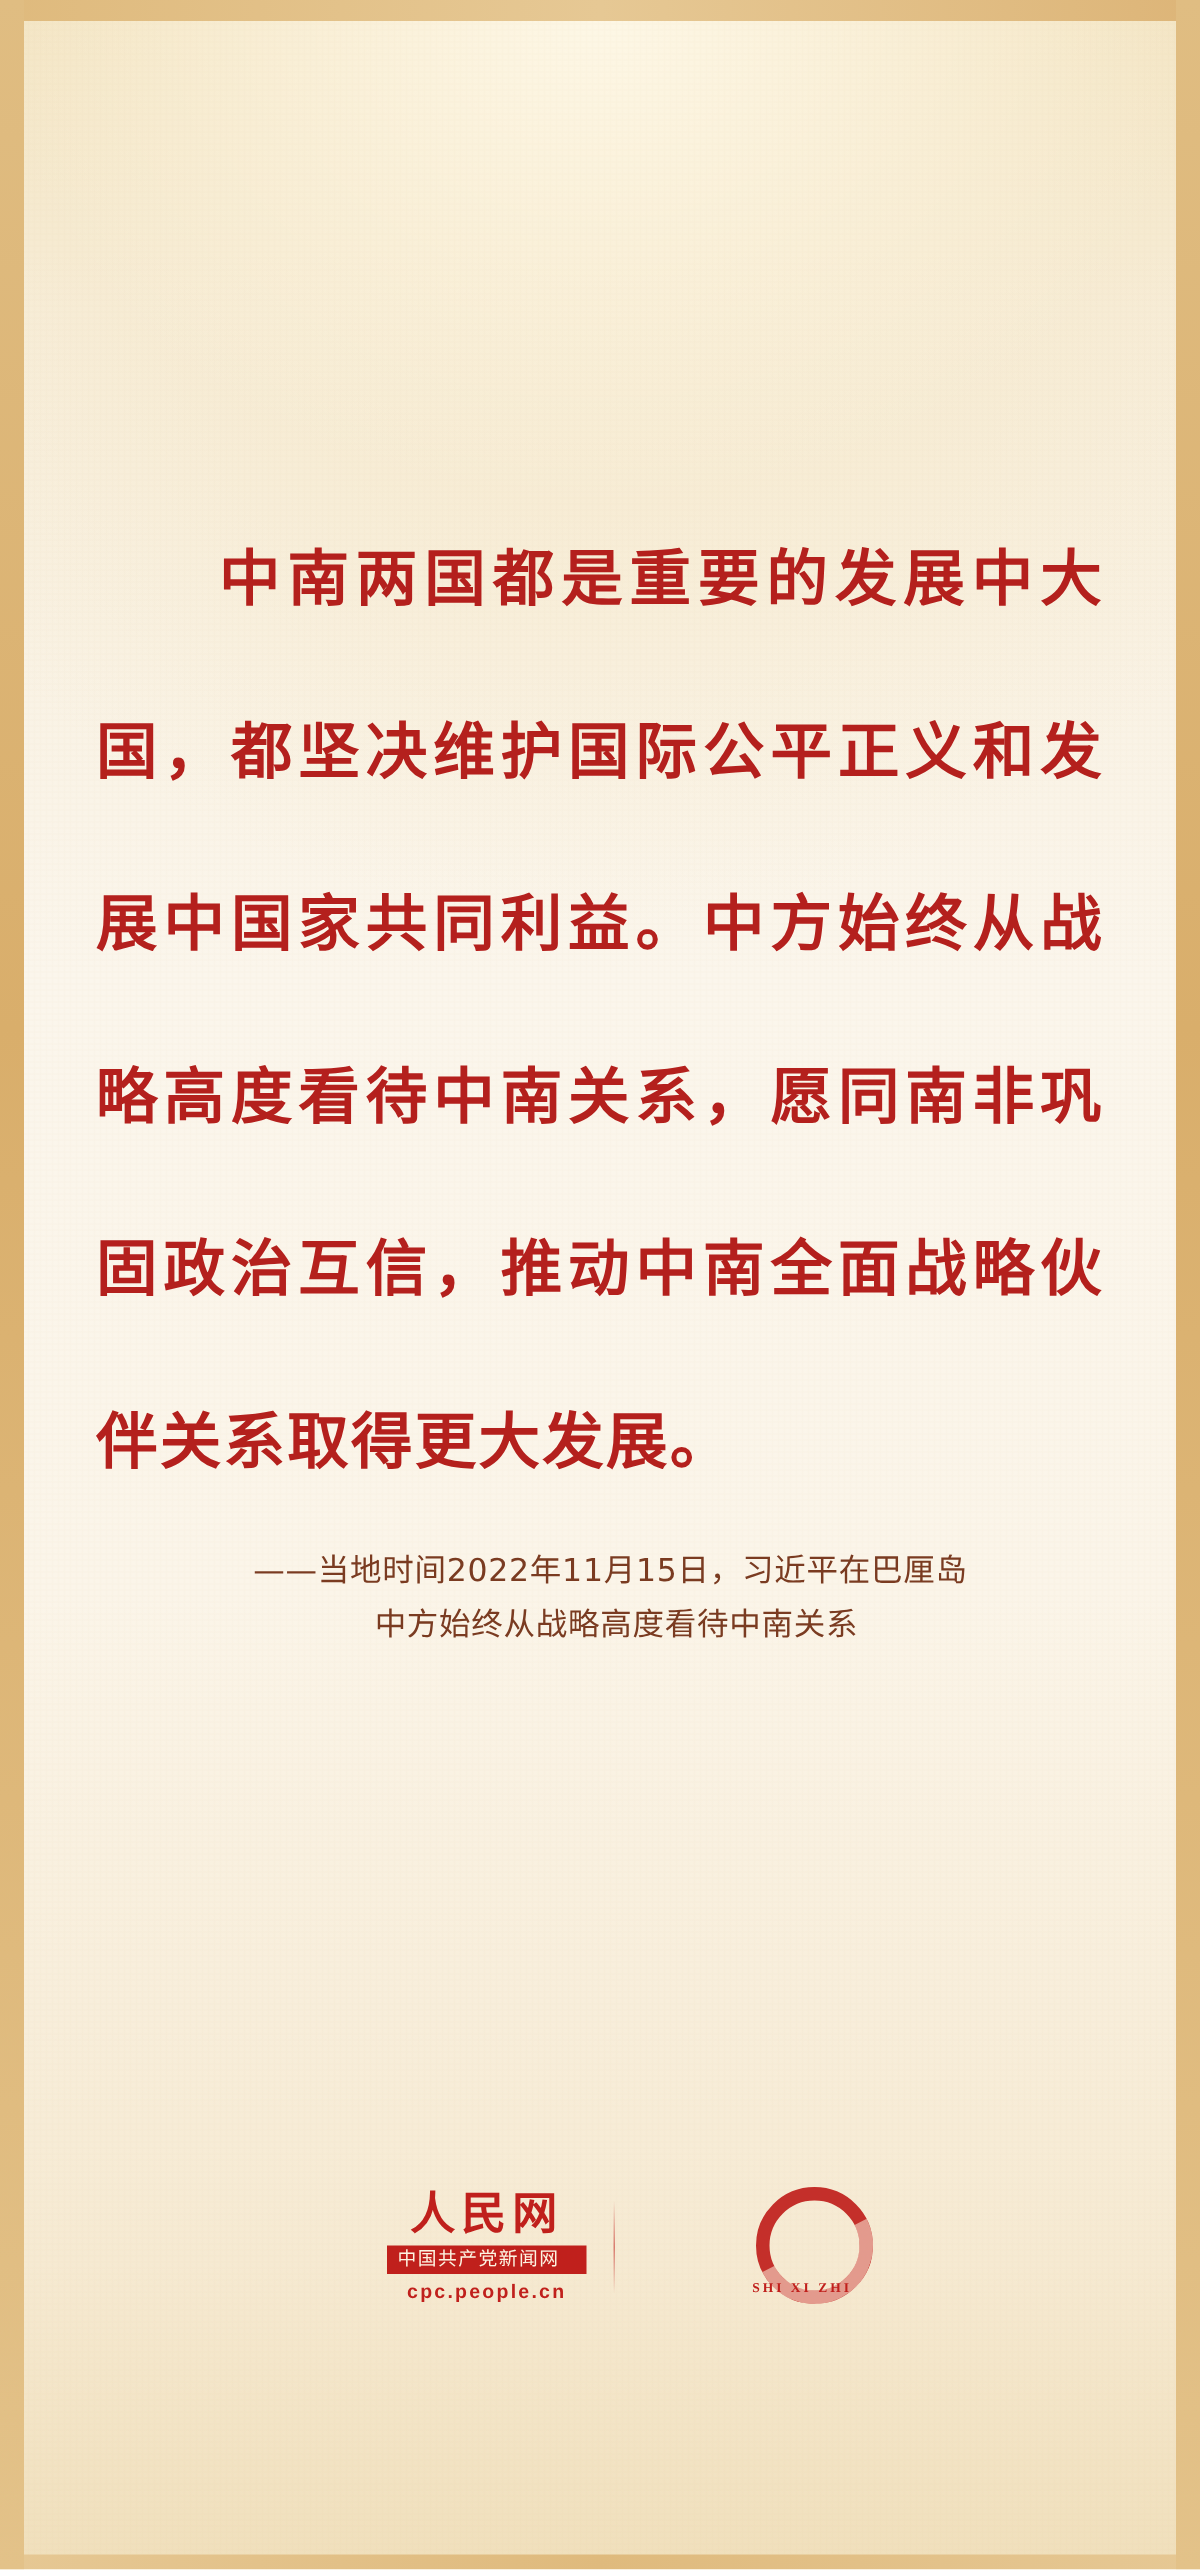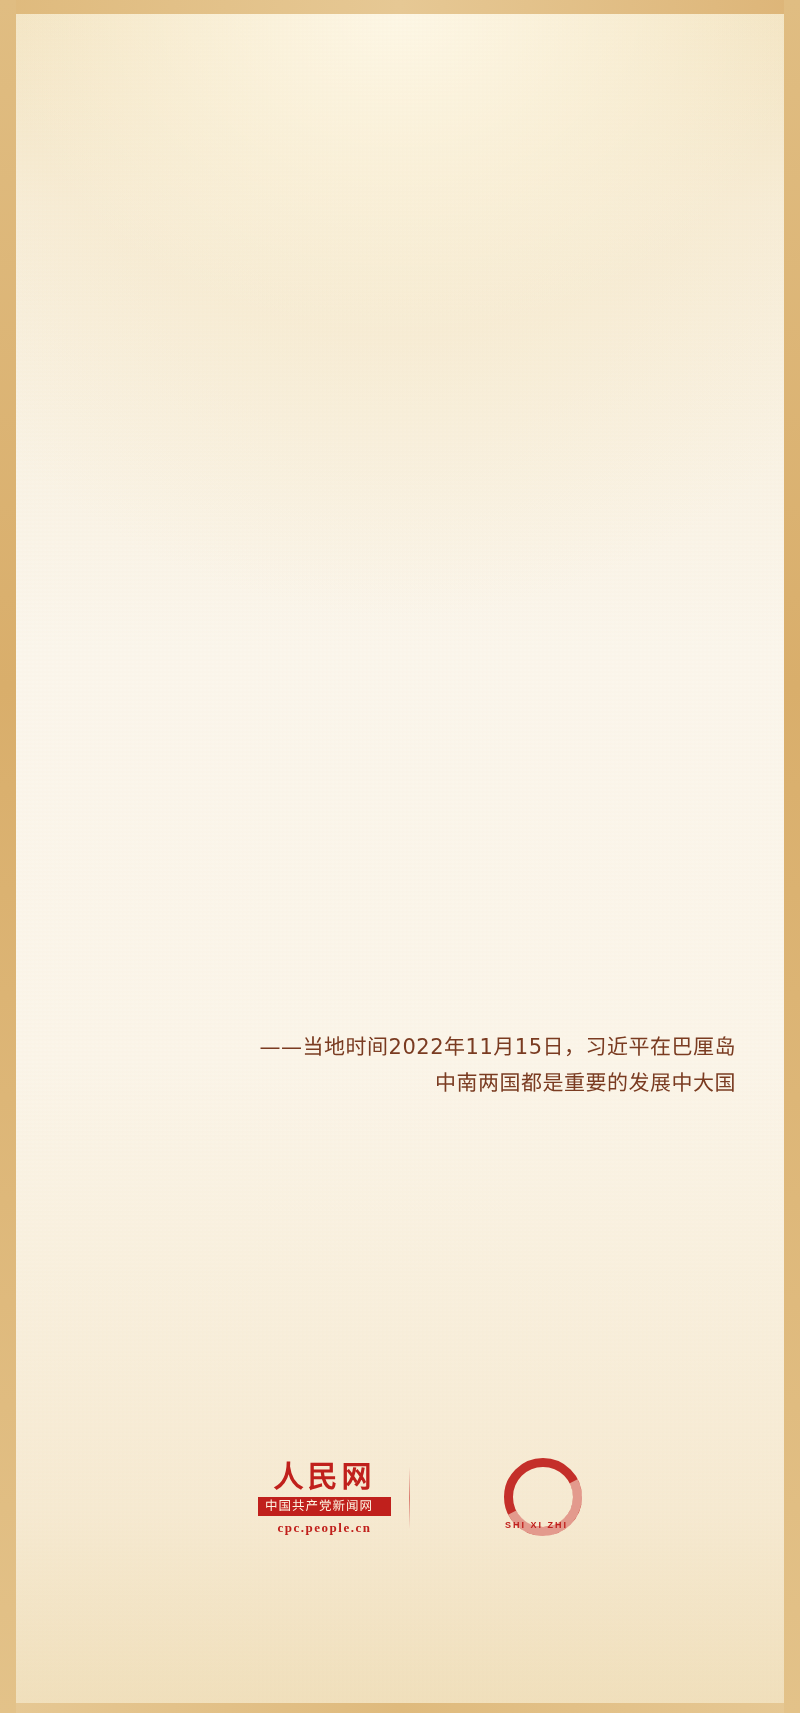--- a/index.html
+++ b/index.html
@@ -81,21 +81,21 @@
   }
   .attribution {
     position: absolute;
     left: 62px;
     right: 48px;
     top: 1015px;
     color: #7a3b21;
     font-size: 21px;
     line-height: 36px;
     letter-spacing: 0.5px;
-    text-align: right;
+    text-align: center;
     font-family: "DejaVu Sans", "Liberation Sans", sans-serif;
   }
   .attribution .line2 {
     display: block;
     padding-left: 8px;
   }
   
   .logobar {
     position: absolute;
     left: 0;
@@ -130,21 +130,21 @@
     letter-spacing: 1px;
     padding: 3px 18px 3px 7px;
     font-family: "DejaVu Sans", "Liberation Sans", sans-serif;
     white-space: nowrap;
   }
   .people-logo .url {
     margin-top: 5px;
     font-size: 13px;
     color: #c0201c;
     letter-spacing: 1.5px;
-    font-family: Liberation Serif, serif;
+    font-family: Liberation Sans, sans-serif;
     font-weight: 700;
   }
   .divider {
     width: 1px;
     height: 62px;
     background: linear-gradient(180deg, rgba(192,32,28,0) 0%, rgba(192,32,28,.55) 50%, rgba(192,32,28,0) 100%);
   }
   .shixizhi {
     position: relative;
     width: 160px;
@@ -187,43 +187,44 @@
     transform: translateX(-8px);
   }
   .shixizhi .py {
     position: absolute;
     z-index: 2;
     bottom: 14px;
     right: 20px;
     font-size: 9px;
     letter-spacing: 2px;
     color: #c0201c;
-    font-family: Liberation Sans, sans-serif;
+    font-family: Liberation Serif, serif;
     font-weight: 700;
   }
 </style>
 </head>
 <body>
 
 <div class="poster">
 
   <div class="frame-top"></div>
   <div class="frame-bottom"></div>
   <div class="frame-left"></div>
   <div class="frame-right"></div>
 
   <div class="glow-top"></div>
   <div class="texture"></div>
 
   <div class="content">
 
+    <div class="quote">中南两国都是重要的发展中大国，都坚决维护国际公平正义和发展中国家共同利益。中方始终从战略高度看待中南关系，愿同南非巩固政治互信，推动中南全面战略伙伴关系取得更大发展。</div>
 
     <div class="attribution">
       <span>——当地时间2022年11月15日，习近平在巴厘岛</span>
-      <span class="line2">中南两国都是重要的发展中大国</span>
+      <span class="line2">中方始终从战略高度看待中南关系</span>
     </div>
 
     <div class="logobar">
 
       <div class="people-logo">
         <div class="cn-name">人民网</div>
         <div class="sub">中国共产党新闻网</div>
         <div class="url">cpc.people.cn</div>
       </div>
 

